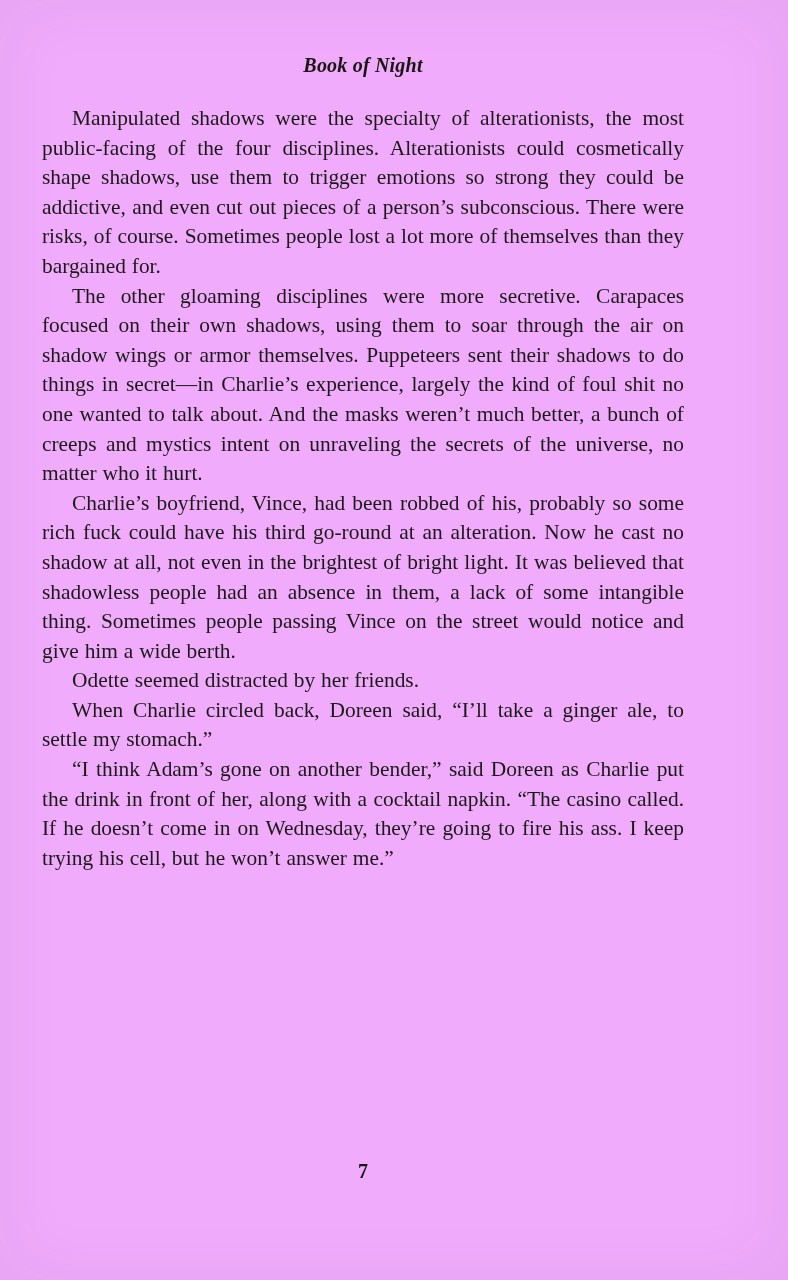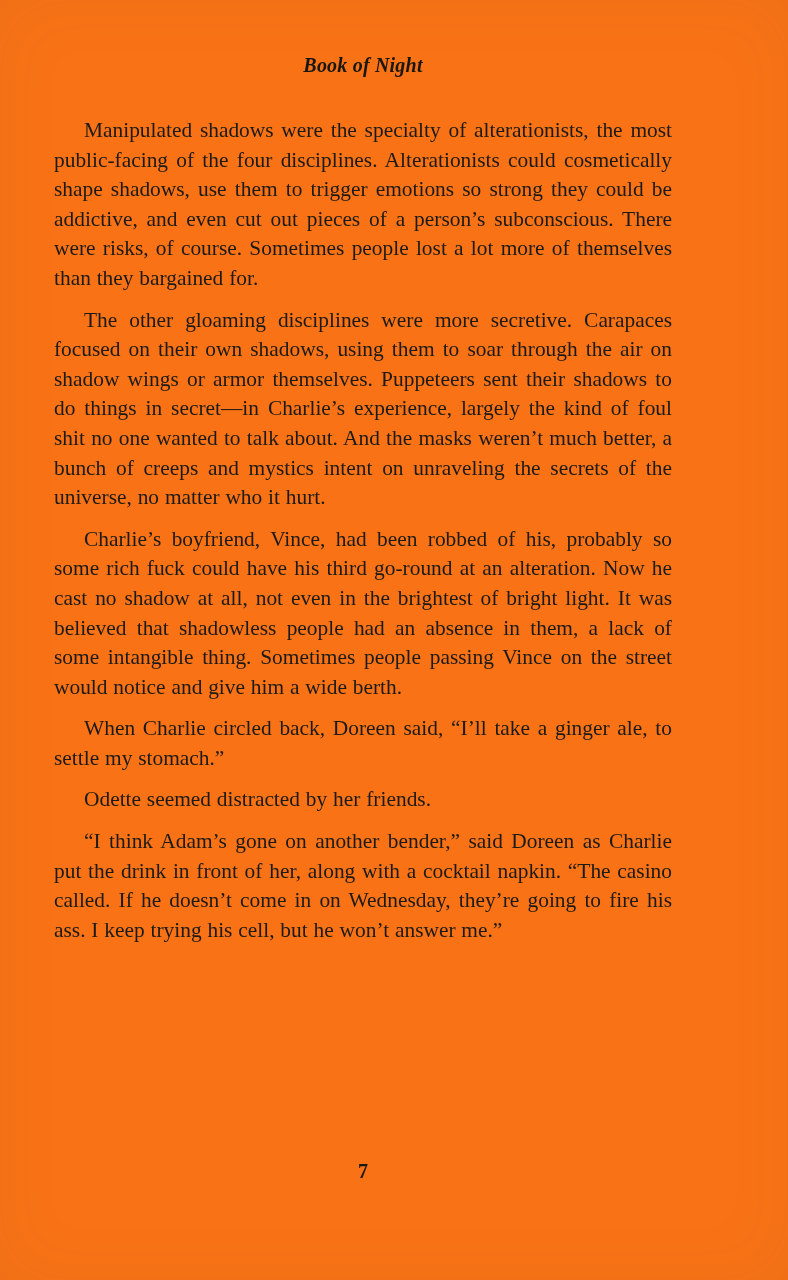--- a/index.html
+++ b/index.html
@@ -6,21 +6,21 @@
   html, body {
     margin: 0;
     padding: 0;
     background: #e9e9e7;
   }
   .book-page {
     position: relative;
     width: 788px;
     height: 1280px;
     margin: 0 auto;
-    background: #f97316;
+    background: #f0abfc;
     box-shadow: inset 0 0 70px rgba(60,60,55,0.06);
     box-sizing: border-box;
     font-family: "Liberation Serif", "DejaVu Serif", serif;
     color: #1b1a17;
     overflow: hidden;
   }
   .running-header {
     position: absolute;
     top: 54px;
     left: 42px;
@@ -36,21 +36,21 @@
     position: absolute;
     top: 104px;
     left: 42px;
     width: 642px;
     font-size: 21.4px;
     line-height: 29.6px;
     text-align: justify;
     text-justify: inter-word;
   }
   .text-block p {
-    margin: 12px;
+    margin: 0;
     padding: 0;
     text-indent: 30px;
     word-spacing: 0.5px;
   }
   .page-number {
     position: absolute;
     top: 1160px;
     left: 42px;
     width: 642px;
     text-align: center;
@@ -63,20 +63,20 @@
 <body>
 
 <div class="book-page">
 
   <div class="running-header">Book of Night</div>
 
   <div class="text-block">
     <p>Manipulated shadows were the specialty of alterationists, the most public-facing of the four disciplines. Alterationists could cosmetically shape shadows, use them to trigger emotions so strong they could be addictive, and even cut out pieces of a person’s subconscious. There were risks, of course. Sometimes people lost a lot more of themselves than they bargained for.</p>
     <p>The other gloaming disciplines were more secretive. Carapaces focused on their own shadows, using them to soar through the air on shadow wings or armor themselves. Puppeteers sent their shadows to do things in secret—in Charlie’s experience, largely the kind of foul shit no one wanted to talk about. And the masks weren’t much better, a bunch of creeps and mystics intent on unraveling the secrets of the universe, no matter who it hurt.</p>
     <p>Charlie’s boyfriend, Vince, had been robbed of his, probably so some rich fuck could have his third go-round at an alteration. Now he cast no shadow at all, not even in the brightest of bright light. It was believed that shadowless people had an absence in them, a lack of some intangible thing. Sometimes people passing Vince on the street would notice and give him a wide berth.</p>
+    <p>Odette seemed distracted by her friends.</p>
     <p>When Charlie circled back, Doreen said, “I’ll take a ginger ale, to settle my stomach.”</p>
-    <p>Odette seemed distracted by her friends.</p>
     <p>“I think Adam’s gone on another bender,” said Doreen as Charlie put the drink in front of her, along with a cocktail napkin. “The casino called. If he doesn’t come in on Wednesday, they’re going to fire his ass. I keep trying his cell, but he won’t answer me.”</p>
   </div>
 
   <div class="page-number">7</div>
 
 </div>
 
 </body></html>

